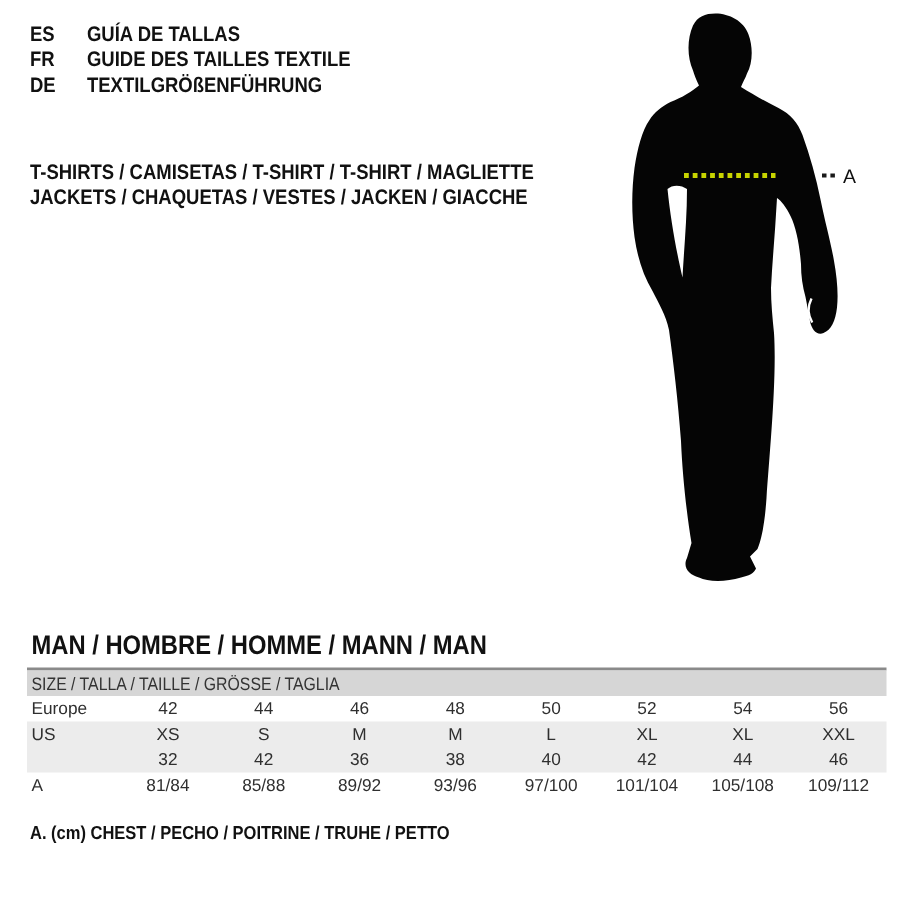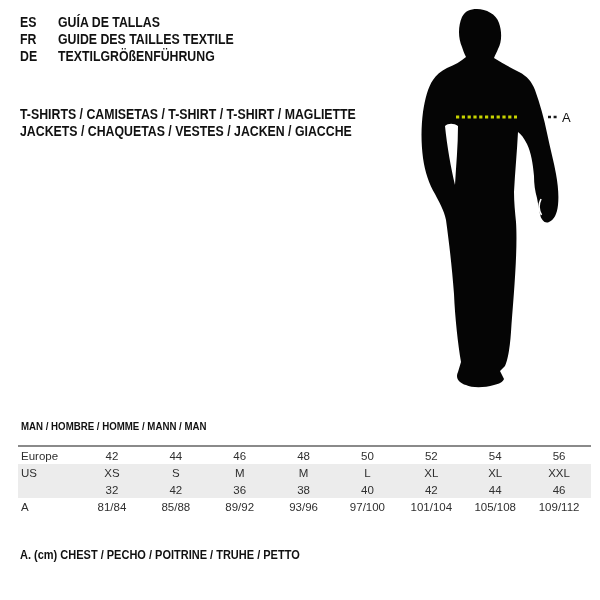--- a/index.html
+++ b/index.html
@@ -22,21 +22,21 @@
     .lang-list { position: absolute; left: 20px; top: 13px; }
     .lang-row { display: flex; align-items: center; height: 17.4px; font-weight: bold; font-size: 14px; }
     .lang-code { width: 38px; }
     .garment-lines {
       position: absolute; left: 20px; top: 106px;
       font-weight: bold; font-size: 14px; line-height: 17.4px;
     }
     .figure-svg { position: absolute; left: 390px; top: 0; width: 210px; height: 400px; }
     .gender-heading {
       position: absolute; left: 21px; top: 420px;
-      font-weight: bold; font-size: 11px;
+      font-weight: bold; font-size: 18px;
     }
     .size-table {
       position: absolute; left: 18px; top: 445px; width: 573px;
       border-top: 2px solid #8a8a8a;
       font-size: 11.5px; color: #2f2f2f;
     }
     .thead {
       height: 17px; background: #d6d6d6;
       display: flex; align-items: center;
       padding-left: 3px; font-size: 12px; color: #333;
@@ -127,20 +127,23 @@
     <line x1="456" y1="117" x2="517" y2="117" stroke-width="3.2" stroke-dasharray="3.2 2.6" stroke="#c8d400"></line>
     <line x1="548" y1="117" x2="558" y2="117" stroke-width="2.6" stroke-dasharray="3 2.6" stroke="#1a1a1a"></line>
     <text class="a-label" x="562" y="122" fill="#111">A</text>
   </svg>
 
   <div class="gender-heading">
     <span class="cond">MAN / HOMBRE / HOMME / MANN / MAN</span>
   </div>
 
   <div class="size-table">
+    <div class="thead">
+      <span class="cond">SIZE / TALLA / TAILLE / GRÖSSE / TAGLIA</span>
+    </div>
 
     <div class="trow">
       <span class="tlabel">Europe</span>
       <span class="tcell">42</span>
       <span class="tcell">44</span>
       <span class="tcell">46</span>
       <span class="tcell">48</span>
       <span class="tcell">50</span>
       <span class="tcell">52</span>
       <span class="tcell">54</span>

